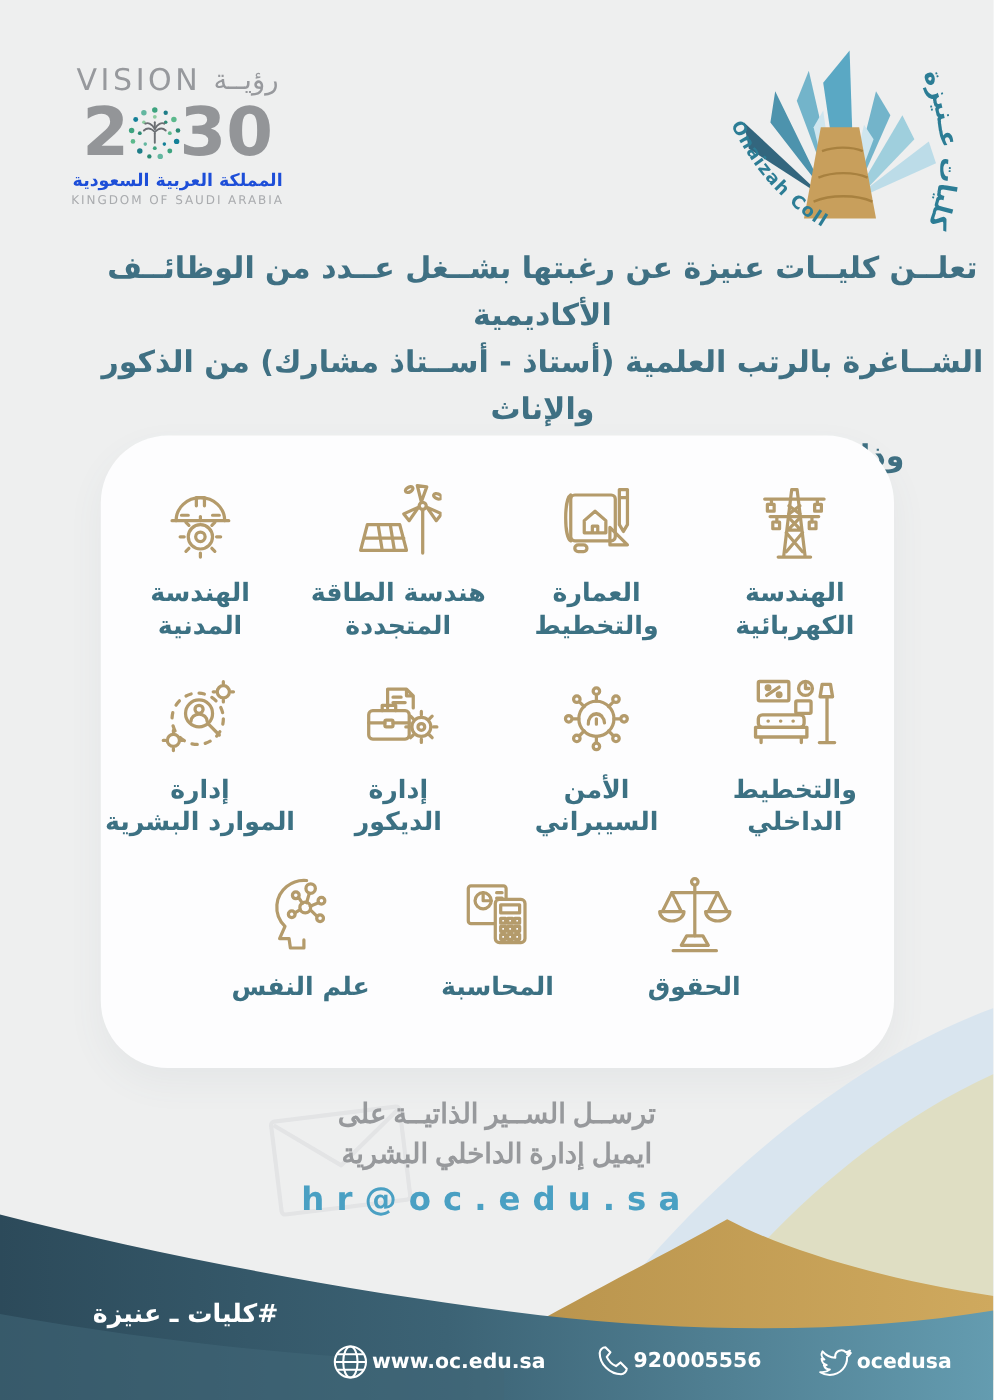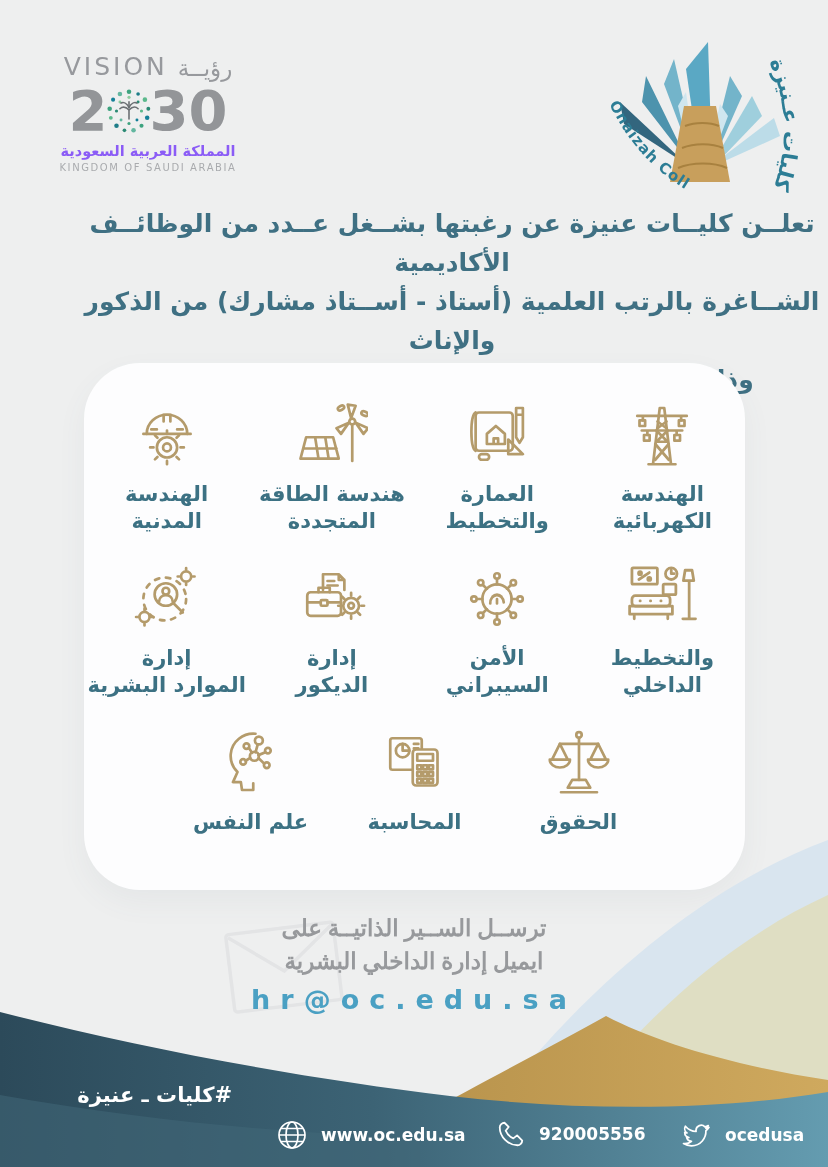--- a/index.html
+++ b/index.html
@@ -8,27 +8,27 @@
     width:828px;height:1167px;
     overflow:hidden;
     background:#eeefef;
     font-family:"DejaVu Sans","Liberation Sans",sans-serif;
   }
   
   .vision-logo{
     position:absolute;left:38px;top:52px;width:220px;
     text-align:center;color:#97999d;
   }
-  .vision-row1{display:flex;justify-content:center;align-items:flex-end;gap:10px;
+  .vision-row1{display:flex;justify-content:center;align-items:center;gap:10px;
     font-size:25px;letter-spacing:3px;color:#97999d;font-weight:400;}
   .vision-row1 .ar{letter-spacing:0;font-weight:400;font-size:23px;}
   .vision-year{display:flex;justify-content:center;align-items:center;
     font-size:56px;font-weight:700;color:#939598;line-height:1;margin-top:2px;}
   .vision-year svg{margin:0 -4px;}
-  .vision-ar{font-size:14.5px;color:#8b5cf6;font-weight:700;margin-top:4px;}
+  .vision-ar{font-size:14.5px;color:#1d4ed8;font-weight:700;margin-top:4px;}
   .vision-en{font-size:10px;color:#a9abae;letter-spacing:1.6px;margin-top:3px;}
   .college-logo{position:absolute;right:18px;top:14px;width:220px;height:195px;}
   
   .announce{
     position:absolute;top:204px;left:8px;width:828px;
     text-align:center;direction:rtl;
     color:#3f7083;font-weight:700;font-size:25px;line-height:39px;padding-left:30px;
   }
   
   .card{
@@ -53,21 +53,21 @@
   .cv-line{direction:rtl;color:#97999c;font-weight:700;font-size:23px;line-height:33px;font-family:Liberation Serif, serif;}
   .cv-email{direction:ltr;color:#4aa0c3;font-weight:700;font-size:27px;
     letter-spacing:10px;margin-top:6px;}
   .envelope-mark{position:absolute;left:220px;top:916px;opacity:.9;}
   
   .waves{position:absolute;left:0;top:840px;width:828px;height:327px;}
   .hashtag{
     position:absolute;left:42px;top:1083px;width:190px;direction:rtl;text-align:right;
     color:#fff;font-weight:700;font-size:21px;
   }
-  .contact{position:absolute;top:1119px;display:flex;align-items:center;gap:13px;
+  .contact{position:absolute;top:1119px;display:flex;align-items:center;gap:2px;
     color:#fff;font-size:17px;font-weight:700;direction:ltr;}
   .contact svg{flex:0 0 auto;}
   .c-web{left:276px;}
   .c-phone{left:496px;}
   .c-tw{left:680px;}
   .gold-stroke{stroke:#b49b6b;fill:none;stroke-width:2.4;stroke-linecap:round;stroke-linejoin:round;}
 </style>
 </head>
 <body>
 

